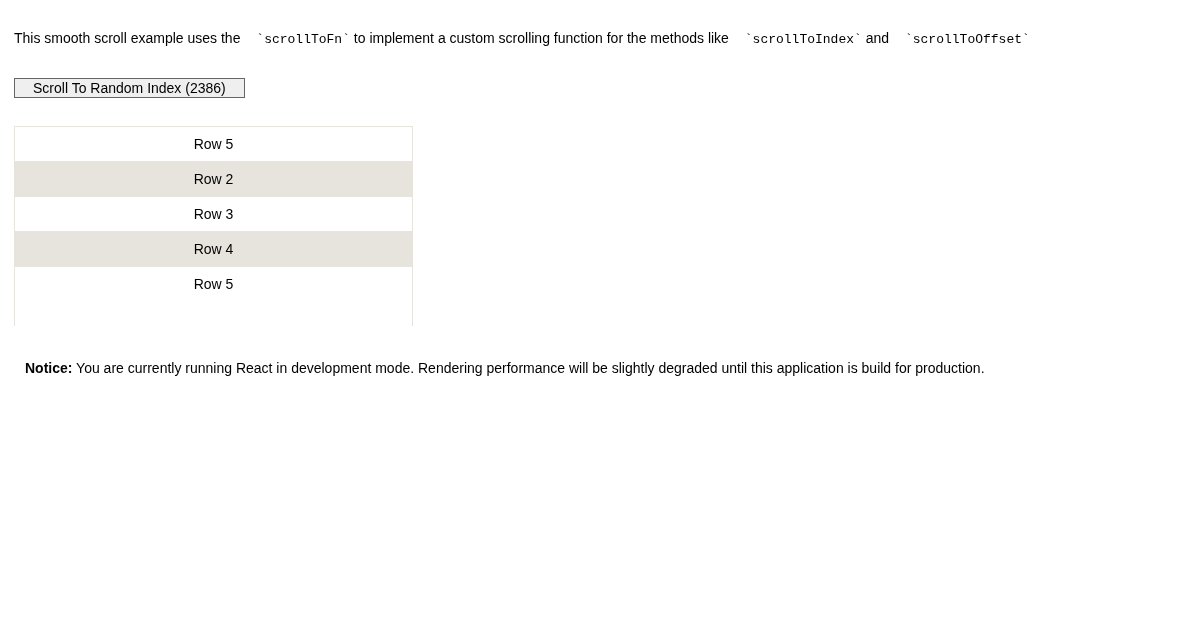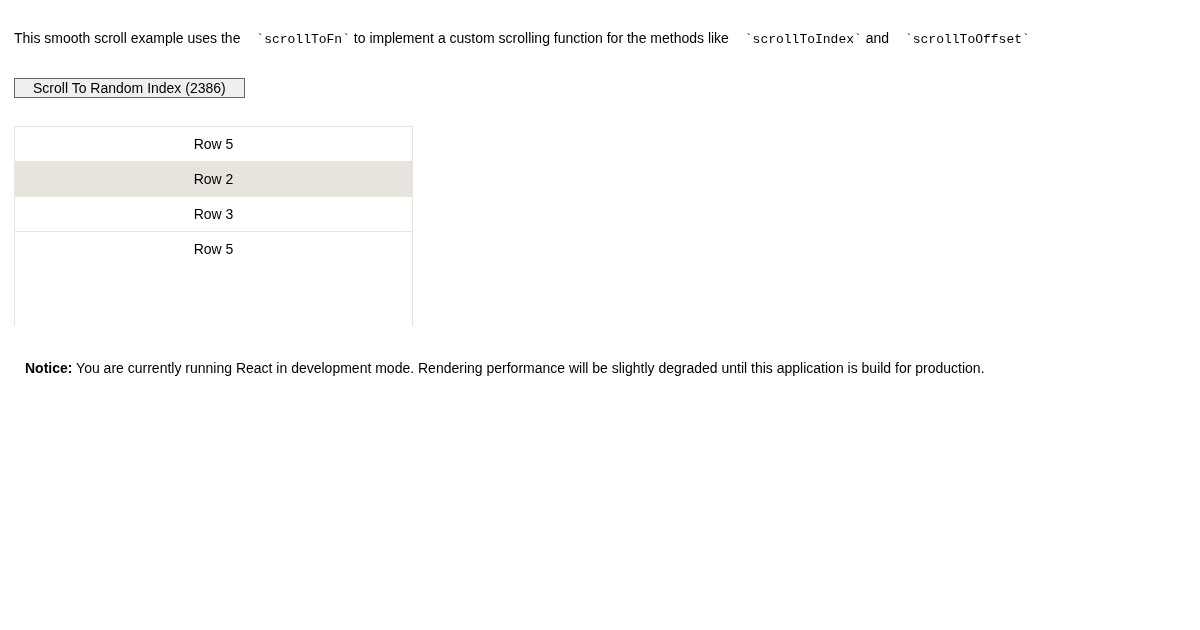--- a/index.html
+++ b/index.html
@@ -84,20 +84,23 @@
 <div class="list-container">
   <div class="row odd">
     <span>Row 5</span>
   </div>
   <div class="row even">
     <span>Row 2</span>
   </div>
   <div class="row odd">
     <span>Row 3</span>
   </div>
+  <div class="row even">
+    <span>Row 4</span>
+  </div>
   <div class="row odd partial">
     <span>Row 5</span>
   </div>
 </div>
 
 <p class="notice">
   <span class="notice-label">Notice:</span><span> You are currently running React in development mode. Rendering performance will be slightly degraded until this application is build for production.</span>
 </p>
 
 </body></html>

